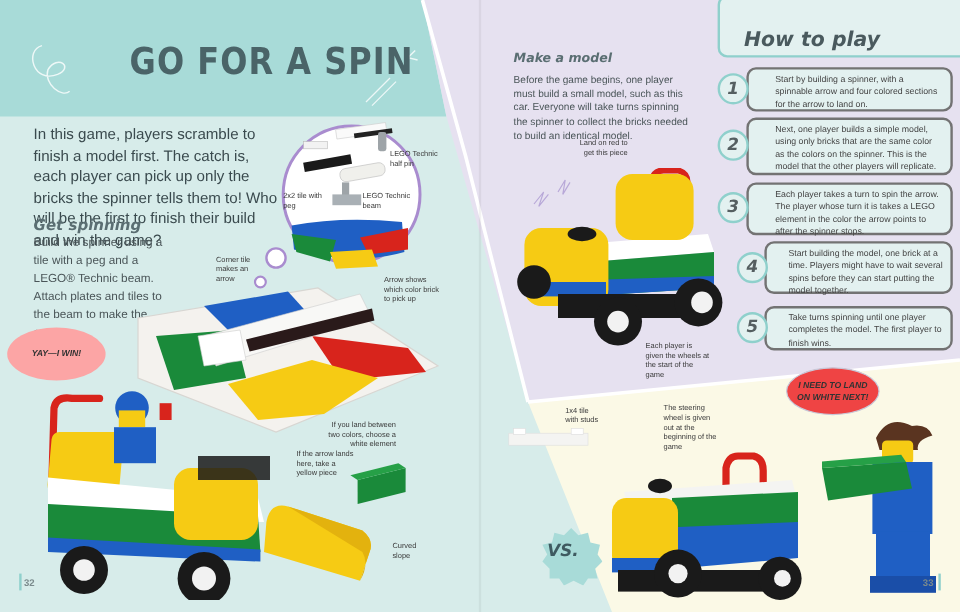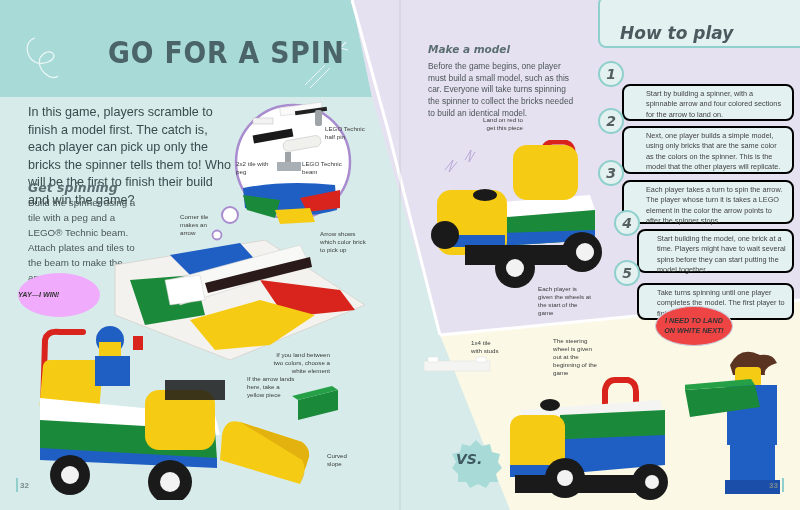--- a/index.html
+++ b/index.html
@@ -13,21 +13,21 @@
   .title { position: absolute; left: 108px; top: 34px; font-family: "DejaVu Sans", sans-serif; font-weight: bold; font-size: 31px; letter-spacing: 1px; color: #4a6468; transform: scaleX(0.86); transform-origin: left top; white-space: nowrap; }
 
   .intro { position: absolute; left: 28px; top: 104px; width: 205px; font-size: 12.6px; line-height: 17.5px; color: #3a4a4e; }
   .subhead { position: absolute; font-style: italic; font-weight: bold; font-size: 12.5px; color: #5a6e72; font-family: "DejaVu Sans", sans-serif; }
   .body-s { position: absolute; font-size: 9.8px; line-height: 15px; color: #4a5558; }
   .label { position: absolute; font-size: 6.2px; line-height: 8px; color: #3a3a3a; }
   .label.r { text-align: right; }
   .bubble-text { font-style: italic; font-size: 7.2px; color: #333; font-weight: bold; text-align: center; line-height: 10px; }
 
   .howto-title { position: absolute; left: 620px; top: 23px; font-family: "DejaVu Sans", sans-serif; font-style: italic; font-weight: bold; font-size: 17px; color: #4a5a5e; }
-  .step { position: absolute; left: 622px; width: 172px; border: 2px solid #000000; border-radius: 8px; background: #e3f1f0; margin-top: 28px; }
+  .step { position: absolute; left: 622px; width: 172px; border: 2px solid #737373; border-radius: 8px; background: #e3f1f0; }
   .step-text { font-size: 7.3px; line-height: 10.3px; color: #444; padding: 3px 6px 3px 22px; }
   .step-num { position: absolute; width: 26px; height: 26px; border-radius: 50%; border: 2.5px solid #8fd0cc; background: #e3f1f0; font-family: "DejaVu Sans", sans-serif; font-style: italic; font-weight: bold; font-size: 14px; color: #555f61; display: flex; align-items: center; justify-content: center; }
   .pagenum { position: absolute; font-size: 8px; font-weight: bold; color: #7a8a8c; }
   .pagebar { position: absolute; width: 1.5px; height: 14px; background: #8fd0cc; }
   .vs { position: absolute; font-family: "DejaVu Sans", sans-serif; font-style: italic; font-weight: bold; font-size: 14px; color: #3e5a60; }
 </style>
 </head>
 <body>
 
 <div class="spread">
@@ -100,21 +100,21 @@
   <div class="label" style="left:247px; top:375px; width:50px;">If the arrow lands here, take a yellow piece</div>
   <div class="label" style="left:327px; top:452px; width:30px;">Curved slope</div>
 
   <svg class="abs" style="left:220px; top:380px;" width="120" height="120">
     <polygon points="78,20 118,10 118,30 78,40" fill="#1a8a3a"></polygon>
     <polygon points="78,20 118,10 112,6 72,16" fill="#26a047"></polygon>
     <path d="M2,55 Q5,38 20,42 L82,62 Q92,70 88,80 L80,104 L0,80 Z" fill="#f6cb14"></path>
     <path d="M20,42 L82,62 Q92,70 88,80 L80,104 Q88,90 82,80 Z" fill="#e3b20e"></path>
   </svg>
 
-  <div class="abs" style="left:18px; top:273px; width:82px; height:44px; background:#f0abfc; border-radius:50%; display:flex; align-items:center; justify-content:flex-start;">
+  <div class="abs" style="left:6px; top:273px; width:82px; height:44px; background:#fca5a5; border-radius:50%; display:flex; align-items:center; justify-content:center;">
     <span class="bubble-text">YAY—I WIN!</span>
   </div>
 
   <svg class="abs" style="left:25px; top:320px;" width="200" height="180">
     <path d="M18,90 L20,20 Q22,10 35,12 L58,12" fill="none" stroke="#d8241c" stroke-width="6" stroke-linecap="round"></path>
     <rect x="22" y="40" width="60" height="50" rx="6" fill="#f6cb14" transform="skewX(-5)"></rect>
     <circle cx="85" cy="20" r="14" fill="#1f5fc4"></circle>
     <rect x="74" y="22" width="22" height="14" fill="#f6cb14"></rect>
     <rect x="70" y="36" width="35" height="30" fill="#1f5fc4"></rect>
     <rect x="108" y="16" width="10" height="14" fill="#d8241c"></rect>

